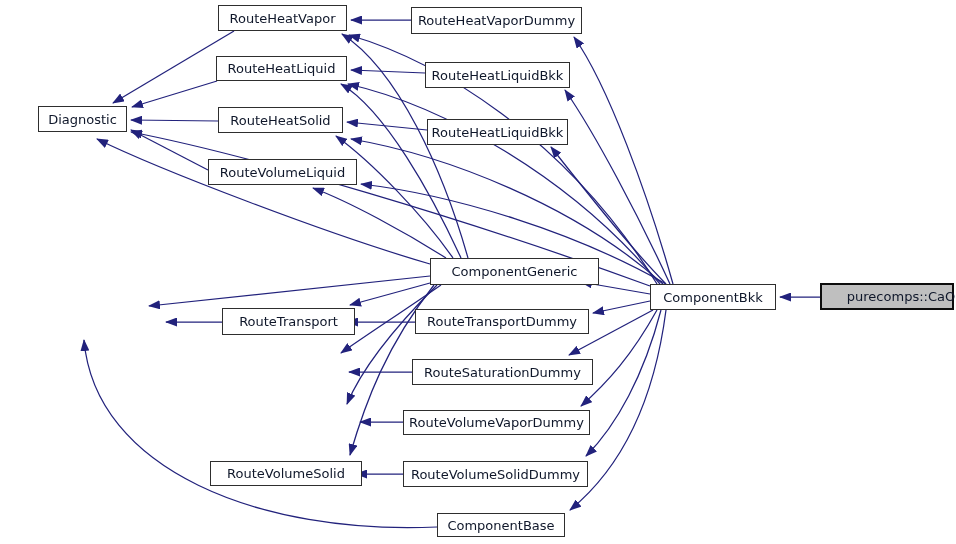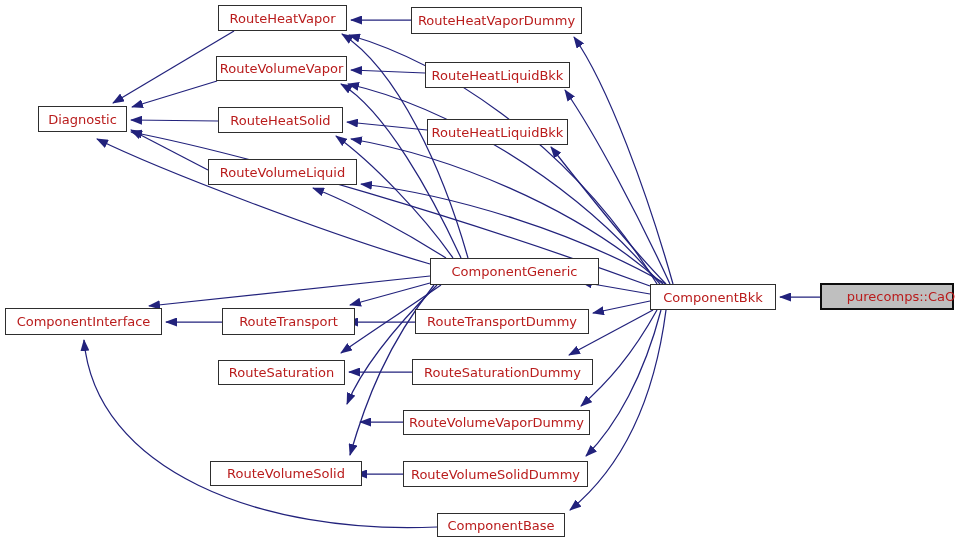--- a/index.html
+++ b/index.html
@@ -9,21 +9,21 @@
     font-family:"DejaVu Sans","Liberation Sans",sans-serif;
     position:relative;overflow:hidden;
   }
   #graph{position:absolute;left:0;top:0;width:956px;height:544px;}
   svg.edges{position:absolute;left:0;top:0;width:956px;height:544px;pointer-events:none;}
   path.edge{fill:none;stroke:#22227c;stroke-width:1.25px;}
   .node{
     position:absolute;box-sizing:border-box;
     display:flex;align-items:center;justify-content:center;
     background:#ffffff;border:1px solid #2e2e2e;
-    font-size:13px;color:#b91c1c;white-space:nowrap;
+    font-size:13px;color:#0f172a;white-space:nowrap;
     cursor:pointer;line-height:1;
   }
   .node.highlight{
     background:#bfbfbf;border:2px solid #0d0d0d;cursor:default;padding-left:28px;
   }
 </style>
 </head>
 <body>
 
 <div id="graph">
@@ -78,32 +78,30 @@
     <path class="edge" d="M 661 310 C 644 375 617 425 586 456" marker-end="url(#arrow)"></path>
     <path class="edge" d="M 666 310 C 655 395 625 465 570 510" marker-end="url(#arrow)"></path>
 
     <path class="edge" d="M 441 285 C 408 308 365 336 341 353" marker-end="url(#arrow)"></path>
     <path class="edge" d="M 437 285 C 392 330 362 368 347 404" marker-end="url(#arrow)"></path>
     <path class="edge" d="M 434 285 C 387 345 366 400 350 455" marker-end="url(#arrow)"></path>
   </svg>
 
   <div class="node" style="left:38px;top:106px;width:89px;height:26px">Diagnostic</div>
   <div class="node" style="left:218px;top:5px;width:129px;height:26px">RouteHeatVapor</div>
-  <div class="node" style="left:216px;top:56px;width:131px;height:25px">RouteVolumeVapor</div>
+  <div class="node" style="left:216px;top:56px;width:131px;height:25px">RouteHeatLiquid</div>
   <div class="node" style="left:218px;top:107px;width:125px;height:26px">RouteHeatSolid</div>
   <div class="node" style="left:208px;top:159px;width:149px;height:26px">RouteVolumeLiquid</div>
   <div class="node" style="left:411px;top:7px;width:171px;height:27px">RouteHeatVaporDummy</div>
   <div class="node" style="left:425px;top:62px;width:145px;height:26px">RouteHeatLiquidBkk</div>
   <div class="node" style="left:427px;top:119px;width:141px;height:26px">RouteHeatLiquidBkk</div>
   <div class="node" style="left:430px;top:258px;width:169px;height:27px">ComponentGeneric</div>
   <div class="node" style="left:650px;top:284px;width:126px;height:26px">ComponentBkk</div>
   <div class="node highlight" style="left:820px;top:283px;width:134px;height:27px">purecomps::CaO</div>
-  <div class="node" style="left:5px;top:308px;width:157px;height:27px">ComponentInterface</div>
   <div class="node" style="left:222px;top:308px;width:133px;height:27px">RouteTransport</div>
   <div class="node" style="left:415px;top:309px;width:174px;height:25px">RouteTransportDummy</div>
-  <div class="node" style="left:218px;top:360px;width:127px;height:25px">RouteSaturation</div>
   <div class="node" style="left:412px;top:359px;width:181px;height:26px">RouteSaturationDummy</div>
   <div class="node" style="left:403px;top:410px;width:187px;height:25px">RouteVolumeVaporDummy</div>
   <div class="node" style="left:210px;top:461px;width:152px;height:25px">RouteVolumeSolid</div>
   <div class="node" style="left:403px;top:461px;width:185px;height:26px">RouteVolumeSolidDummy</div>
   <div class="node" style="left:437px;top:513px;width:128px;height:24px">ComponentBase</div>
 
 </div>
 
 </body></html>

